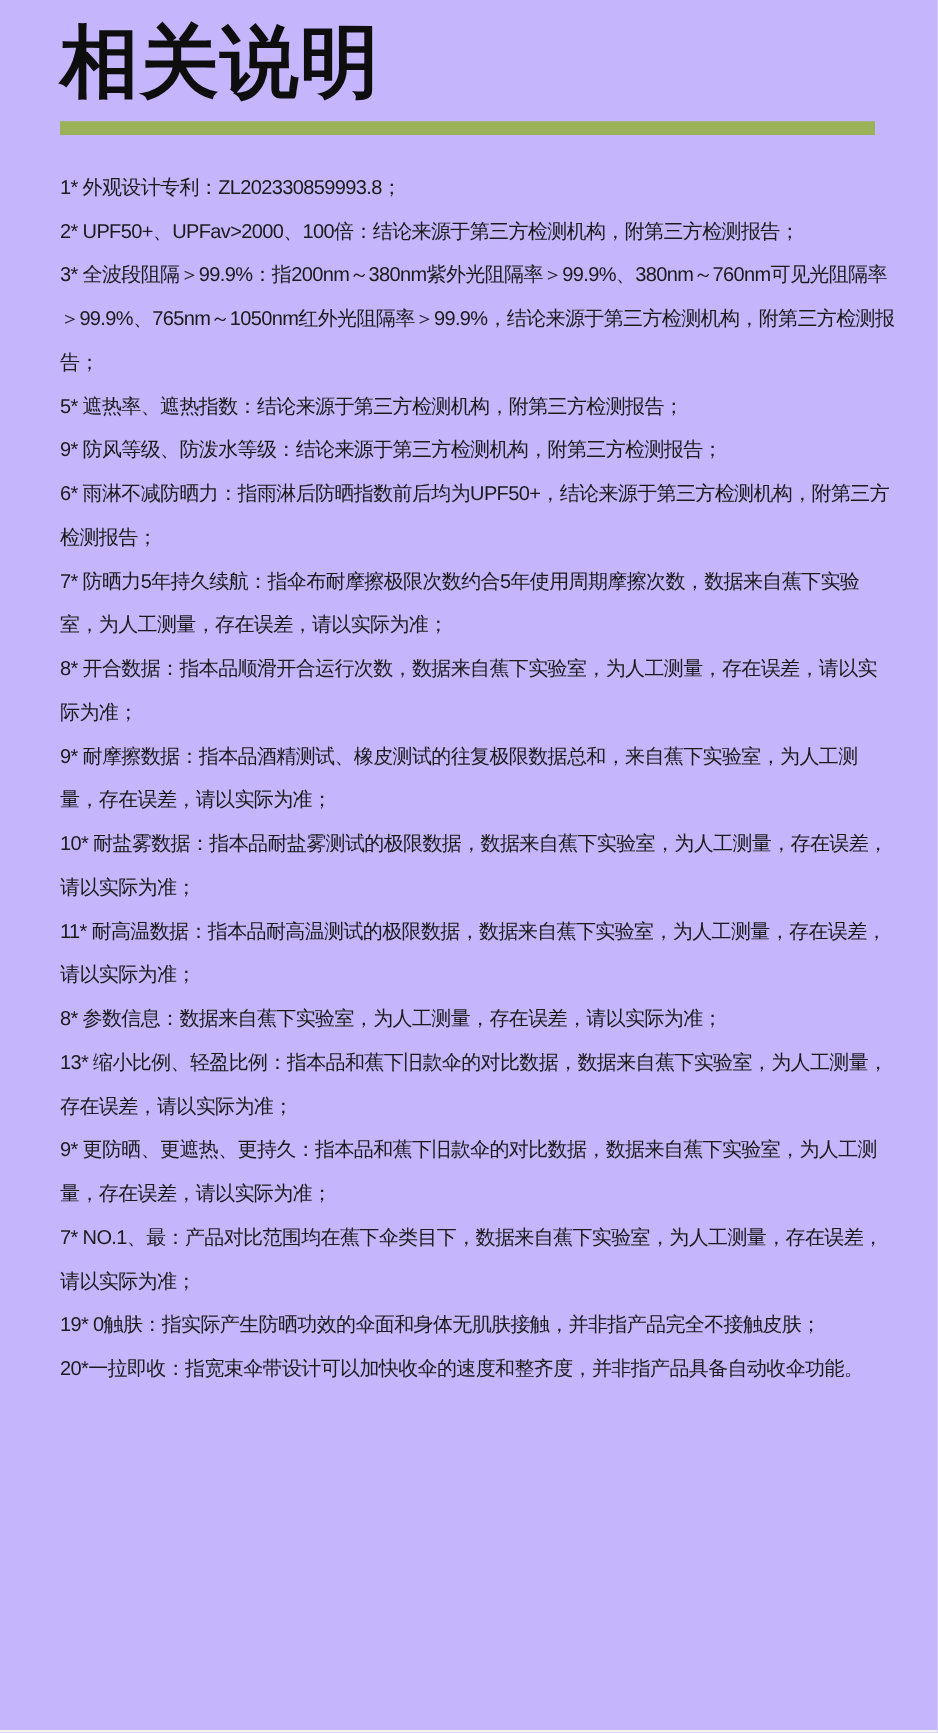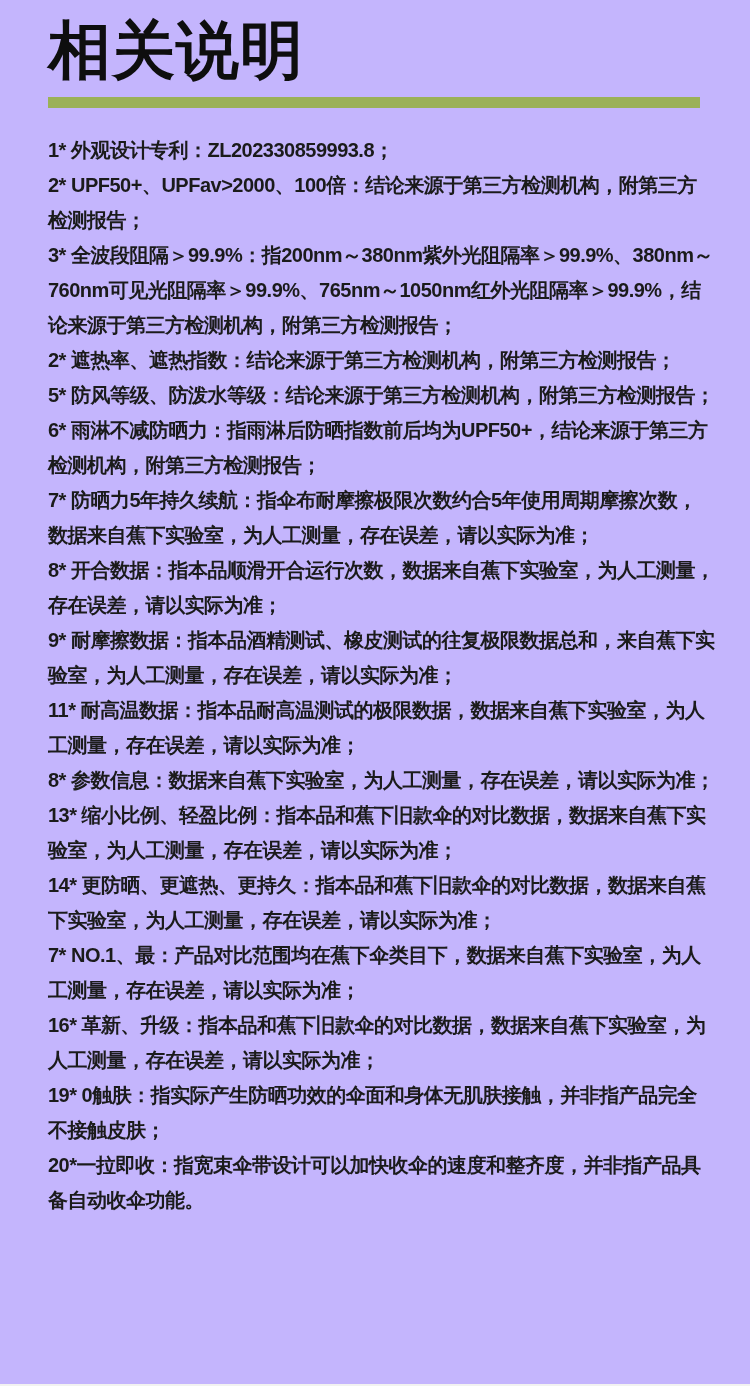--- a/index.html
+++ b/index.html
@@ -24,54 +24,54 @@
     letter-spacing: 1px;
   }
   .title-bar {
     margin: 13px 0 0 48px;
     width: 652px;
     height: 11px;
     background: #9bb157;
   }
   .notes {
     padding: 25px 34px 0 48px;
-    font-size: 20px;
+    font-size: 16px;
     line-height: 35px;
     letter-spacing: -0.5px;
     color: #1b1b1b;
-    font-weight: 700;
+    font-weight: 400;
   }
   .notes p {
     margin: 0;
     text-align: left;
     word-break: break-all;
   }
 </style>
 </head>
 <body style="background-color: rgb(242, 242, 241);">
 
 <div class="canvas">
 
   <h1 class="page-title" style="color: rgb(14, 14, 14);">相关说明</h1>
 
   <div class="title-bar" style="background-color: rgb(155, 177, 87);"></div>
 
   <div class="notes" style="color: rgb(27, 27, 27);">
     <p>1* 外观设计专利：ZL202330859993.8；</p>
     <p>2* UPF50+、UPFav&gt;2000、100倍：结论来源于第三方检测机构，附第三方检测报告；</p>
     <p>3* 全波段阻隔＞99.9%：指200nm～380nm紫外光阻隔率＞99.9%、380nm～760nm可见光阻隔率＞99.9%、765nm～1050nm红外光阻隔率＞99.9%，结论来源于第三方检测机构，附第三方检测报告；</p>
-    <p>2* 遮热率、遮热指数：结论来源于第三方检测机构，附第三方检测报告；</p>
-    <p>5* 防风等级、防泼水等级：结论来源于第三方检测机构，附第三方检测报告；</p>
+    <p>5* 遮热率、遮热指数：结论来源于第三方检测机构，附第三方检测报告；</p>
+    <p>9* 防风等级、防泼水等级：结论来源于第三方检测机构，附第三方检测报告；</p>
     <p>6* 雨淋不减防晒力：指雨淋后防晒指数前后均为UPF50+，结论来源于第三方检测机构，附第三方检测报告；</p>
     <p>7* 防晒力5年持久续航：指伞布耐摩擦极限次数约合5年使用周期摩擦次数，数据来自蕉下实验室，为人工测量，存在误差，请以实际为准；</p>
     <p>8* 开合数据：指本品顺滑开合运行次数，数据来自蕉下实验室，为人工测量，存在误差，请以实际为准；</p>
     <p>9* 耐摩擦数据：指本品酒精测试、橡皮测试的往复极限数据总和，来自蕉下实验室，为人工测量，存在误差，请以实际为准；</p>
+    <p>10* 耐盐雾数据：指本品耐盐雾测试的极限数据，数据来自蕉下实验室，为人工测量，存在误差，请以实际为准；</p>
     <p>11* 耐高温数据：指本品耐高温测试的极限数据，数据来自蕉下实验室，为人工测量，存在误差，请以实际为准；</p>
     <p>8* 参数信息：数据来自蕉下实验室，为人工测量，存在误差，请以实际为准；</p>
     <p>13* 缩小比例、轻盈比例：指本品和蕉下旧款伞的对比数据，数据来自蕉下实验室，为人工测量，存在误差，请以实际为准；</p>
-    <p>14* 更防晒、更遮热、更持久：指本品和蕉下旧款伞的对比数据，数据来自蕉下实验室，为人工测量，存在误差，请以实际为准；</p>
+    <p>9* 更防晒、更遮热、更持久：指本品和蕉下旧款伞的对比数据，数据来自蕉下实验室，为人工测量，存在误差，请以实际为准；</p>
     <p>7* NO.1、最：产品对比范围均在蕉下伞类目下，数据来自蕉下实验室，为人工测量，存在误差，请以实际为准；</p>
-    <p>16* 革新、升级：指本品和蕉下旧款伞的对比数据，数据来自蕉下实验室，为人工测量，存在误差，请以实际为准；</p>
     <p>19* 0触肤：指实际产生防晒功效的伞面和身体无肌肤接触，并非指产品完全不接触皮肤；</p>
     <p>20*一拉即收：指宽束伞带设计可以加快收伞的速度和整齐度，并非指产品具备自动收伞功能。</p>
   </div>
 
 </div>
 
 </body></html>

